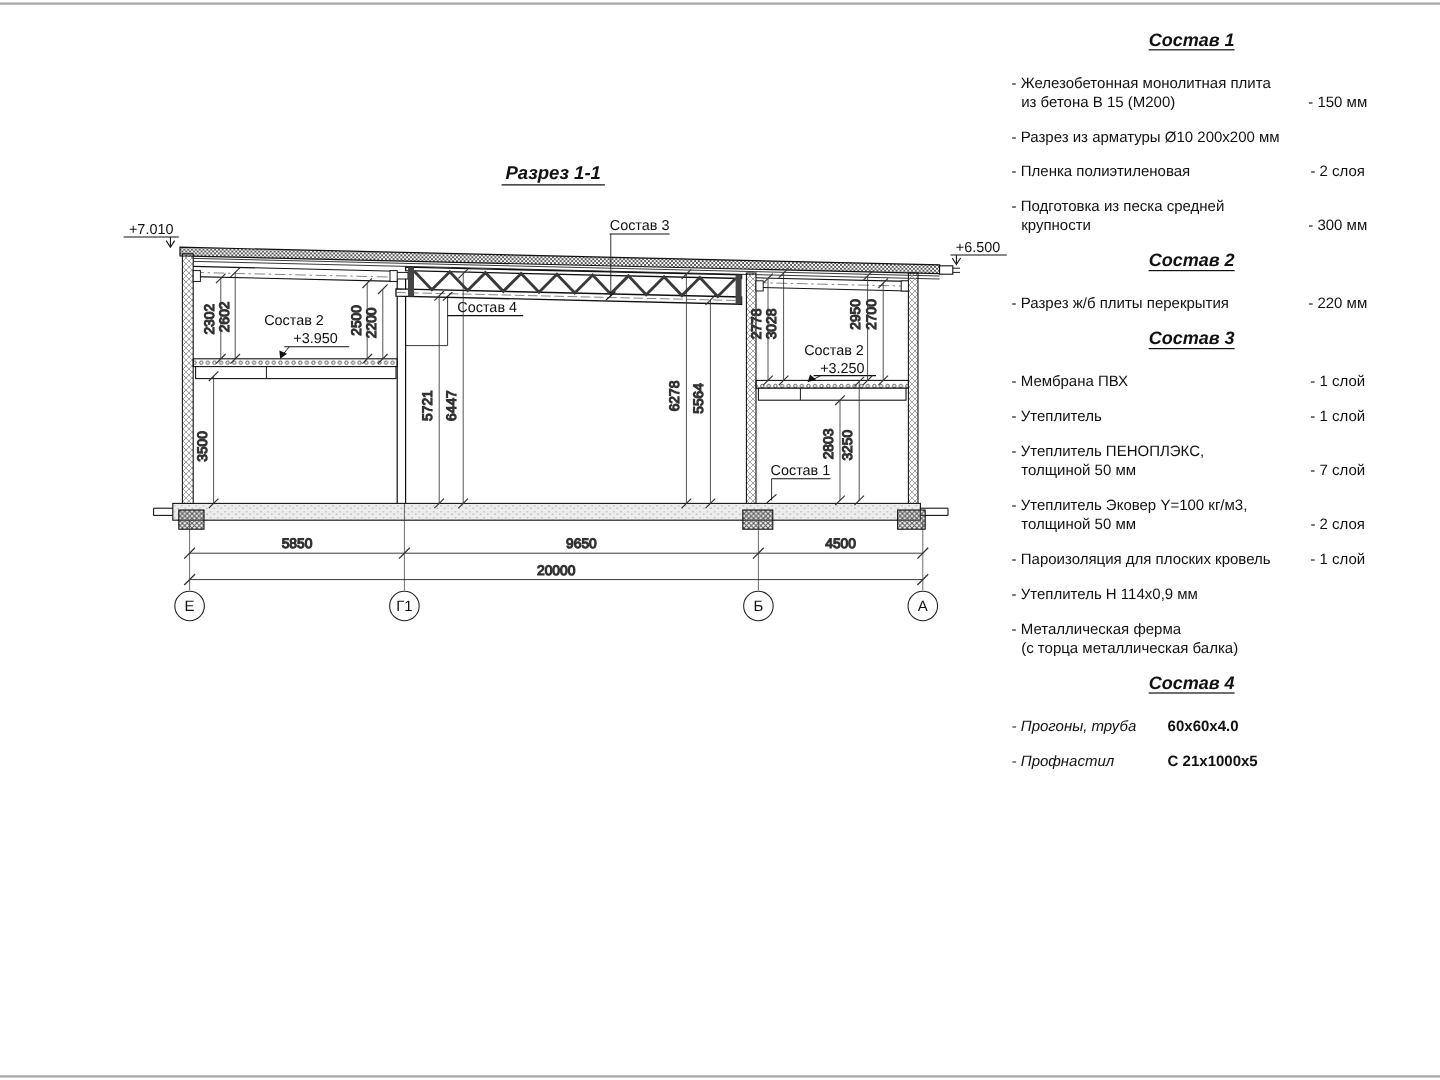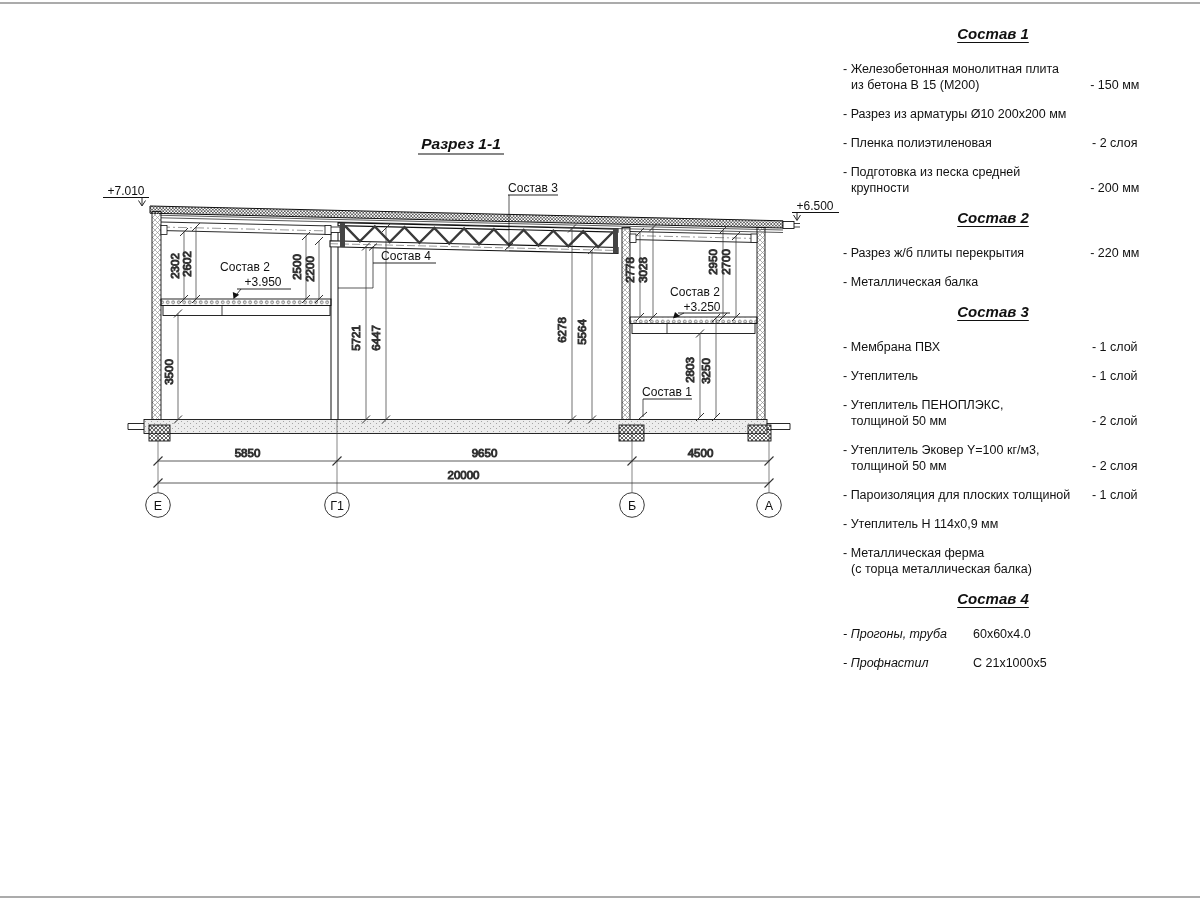--- a/index.html
+++ b/index.html
@@ -17,21 +17,21 @@
   .t-elev{font-size:12px;}
 
   .legend{position:absolute;left:843px;top:25px;width:300px;font-size:12.5px;line-height:16px;}
   .sec-title{text-align:center;font-style:italic;font-weight:bold;font-size:15px;line-height:18px;
              margin:0 0 18px 0;}
   .sec-title span{text-decoration:underline;text-underline-offset:3px;}
   .item{display:flex;align-items:flex-end;margin-bottom:13px;}
   .iname{width:242px;white-space:pre-line;padding-left:8px;text-indent:-8px;}
   .ival{width:58px;white-space:nowrap;text-align:center;}
   .item.compact .iname{width:122px;font-style:italic;}
-  .item.compact .ival{width:auto;}
+  .item.compact .ival{width:auto;font-weight:bold;}
 </style>
 </head>
 <body>
 
 <div class="page">
   <div class="rule top"></div>
   <div class="rule bottom"></div>
 
   <svg width="840" height="560" viewBox="0 0 840 560">
     <defs>
@@ -302,54 +302,50 @@
       <div class="iname">- Разрез из арматуры Ø10 200х200 мм</div>
       <div class="ival"></div>
     </div>
     <div class="item">
       <div class="iname">- Пленка полиэтиленовая</div>
       <div class="ival">-  2 слоя</div>
     </div>
     <div class="item">
       <div class="iname">- Подготовка из песка средней
 крупности</div>
-      <div class="ival">- 200 мм</div>
+      <div class="ival">- 300 мм</div>
     </div>
 
     <div class="sec-title"><span>Состав 2</span></div>
     <div class="item">
       <div class="iname">- Разрез ж/б плиты перекрытия</div>
       <div class="ival">- 220 мм</div>
     </div>
-    <div class="item">
-      <div class="iname">- Металлическая балка</div>
-      <div class="ival"></div>
-    </div>
 
     <div class="sec-title"><span>Состав 3</span></div>
     <div class="item">
       <div class="iname">- Мембрана ПВХ</div>
       <div class="ival">- 1 слой</div>
     </div>
     <div class="item">
       <div class="iname">- Утеплитель</div>
       <div class="ival">- 1 слой</div>
     </div>
     <div class="item">
       <div class="iname">- Утеплитель ПЕНОПЛЭКС,
 толщиной 50 мм</div>
-      <div class="ival">- 2 слой</div>
+      <div class="ival">- 7 слой</div>
     </div>
     <div class="item">
       <div class="iname">- Утеплитель Эковер Y=100 кг/м3,
 толщиной 50 мм</div>
       <div class="ival">- 2 слоя</div>
     </div>
     <div class="item">
-      <div class="iname">- Пароизоляция для плоских толщиной</div>
+      <div class="iname">- Пароизоляция для плоских кровель</div>
       <div class="ival">- 1 слой</div>
     </div>
     <div class="item">
       <div class="iname">- Утеплитель Н 114х0,9 мм</div>
       <div class="ival"></div>
     </div>
     <div class="item">
       <div class="iname">- Металлическая ферма
 (с торца металлическая балка)</div>
       <div class="ival"></div>

